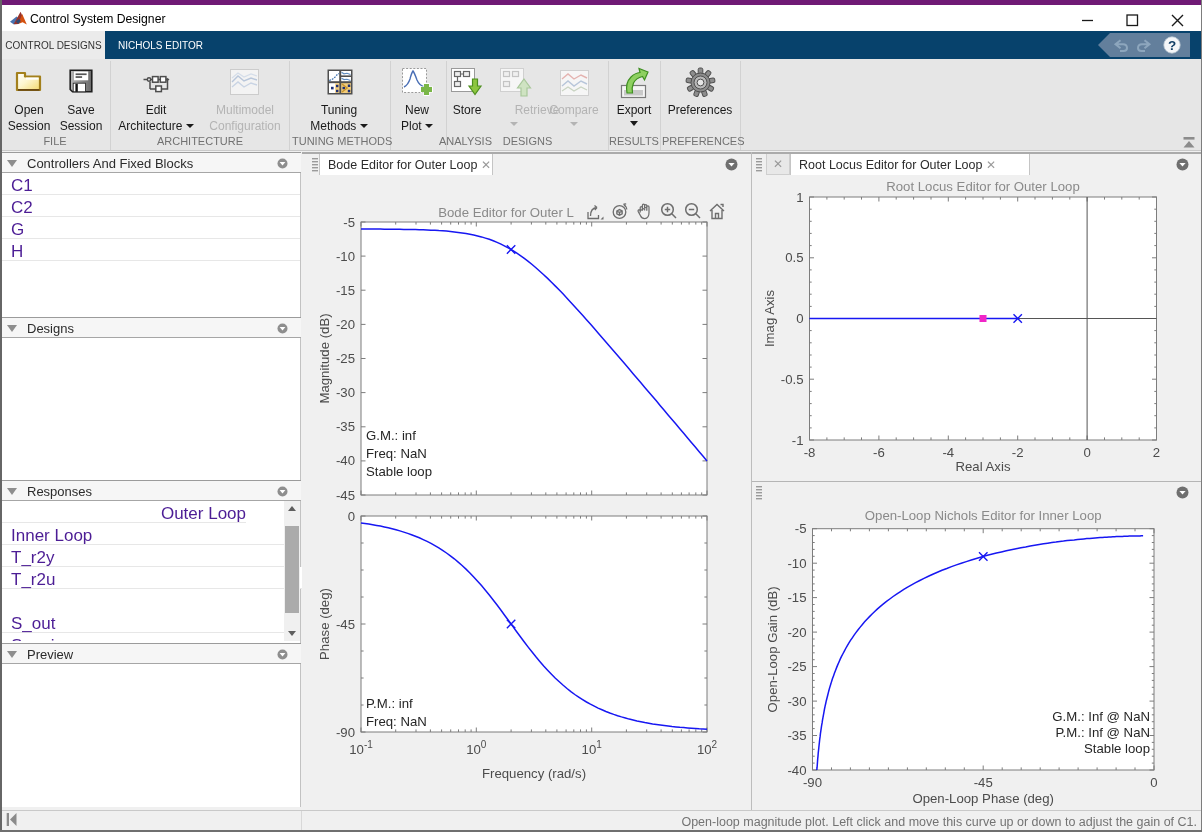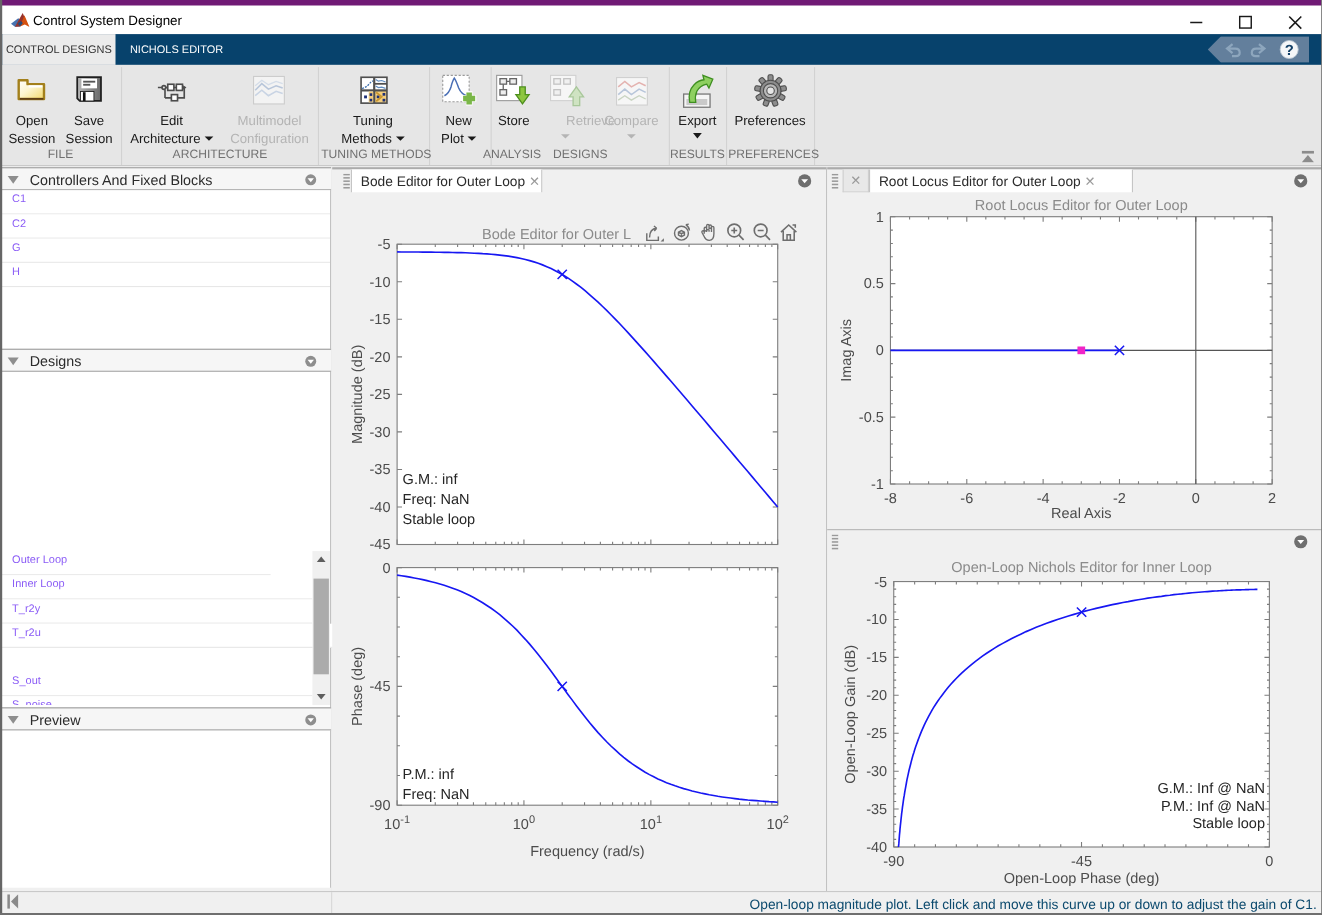--- a/index.html
+++ b/index.html
@@ -3,21 +3,21 @@
 *{margin:0;padding:0;box-sizing:border-box;}
 html,body{width:1202px;height:832px;overflow:hidden;font-family:"Liberation Sans",sans-serif;background:#f0f0f0;}
 .abs{position:absolute;}
 .lbl{position:absolute;font-size:12px;color:#1a1a1a;text-align:center;white-space:nowrap;line-height:16px;}
 .dis{color:#b4b4b4;}
 .glbl{position:absolute;font-size:11px;color:#717171;text-align:center;bottom:3px;white-space:nowrap;}
 .sep{position:absolute;top:61px;width:1px;height:89px;background:#d2d2d2;}
 .hdr{position:absolute;left:0;width:301px;height:21px;background:#f6f6f6;border-top:1px solid #9b9b9b;border-bottom:1px solid #a6a6a6;font-size:13px;color:#2b2b2b;}
 .hdr .tri{position:absolute;left:6.5px;top:7px;width:0;height:0;border-left:5px solid transparent;border-right:5px solid transparent;border-top:7px solid #8e8e8e;}
 .hdr .txt{position:absolute;left:27px;top:3px;}
-.row{position:absolute;left:1px;width:299px;height:22px;background:#fff;border-bottom:1px solid #e7e7e7;font-size:10px;color:#8b5cf6;padding:3px 0 0 10px;}
+.row{position:absolute;left:1px;width:299px;height:22px;background:#fff;border-bottom:1px solid #e7e7e7;font-size:17px;color:#4c1d95;padding:3px 0 0 10px;}
 </style></head>
 <body>
 
 <div class="abs" style="left:0;top:0;width:1202px;height:31px;background:#fff;border-top:5px solid #701a75;">
   <svg class="abs" style="left:10px;top:6px;" width="17" height="18" viewBox="0 0 17 18">
     <polygon points="0,10.7 6.6,5.6 9.1,7.7 5.9,10.4 8.3,13.0 3.6,13.3" fill="#4873b0"></polygon>
     <polygon points="3.6,13.3 10.6,0.8 12.9,5.9 8.3,13.0" fill="#97332b"></polygon>
     <polygon points="8.3,13.0 12.2,2.9 16.8,13.6 12.6,11.2" fill="#d4500f"></polygon>
     <polygon points="5.9,10.4 8.9,8.0 10.8,9.9 8.3,13.0" fill="#2c4a76"></polygon>
   </svg>
@@ -222,21 +222,29 @@
   <div class="row" style="top:65px;">G</div>
   <div class="row" style="top:87px;">H</div>
   <div class="hdr" style="top:165px;">
       <div class="tri"></div>
       <div class="txt">Designs</div>
     <svg class="abs" style="right:13px;top:5px;" width="11" height="11" viewBox="0 0 11 11">
         <circle cx="5.5" cy="5.5" r="5" fill="#8e8e8e"></circle>
         <polygon points="2.6,4 8.4,4 5.5,7.6" fill="#fff"></polygon>
       </svg>
     </div>
-  <div class="row" style="top:349px;width:245px;">Outer Loop</div>
+  <div class="hdr" style="top:328px;">
+      <div class="tri"></div>
+      <div class="txt">Responses</div>
+    <svg class="abs" style="right:13px;top:5px;" width="11" height="11" viewBox="0 0 11 11">
+        <circle cx="5.5" cy="5.5" r="5" fill="#8e8e8e"></circle>
+        <polygon points="2.6,4 8.4,4 5.5,7.6" fill="#fff"></polygon>
+      </svg>
+    </div>
+  <div class="row" style="top:349px;width:245px;text-align:right;">Outer Loop</div>
   <div class="row" style="top:371px;width:283px;">Inner Loop</div>
   <div class="row" style="top:393px;width:283px;">T_r2y</div>
   <div class="row" style="top:415px;width:315px;padding-left:10px;">T_r2u</div>
   <div class="row" style="top:459px;width:283px;">S_out</div>
   <div class="row" style="top:481px;width:283px;height:8px;overflow:hidden;border-bottom:none;">S_noise</div>
 
   <div class="abs" style="left:284px;top:349px;width:16px;height:140px;background:#f0f0f0;">
     <div class="abs" style="left:4px;top:5px;width:0;height:0;border-left:4px solid transparent;border-right:4px solid transparent;border-bottom:5px solid #5e5e5e;"></div>
     <div class="abs" style="left:1px;top:25px;width:14px;height:87px;background:#ababab;"></div>
     <div class="abs" style="left:4px;top:130px;width:0;height:0;border-left:4px solid transparent;border-right:4px solid transparent;border-top:5px solid #5e5e5e;"></div>
@@ -409,17 +417,17 @@
         <text x="1150.0" y="753.0" font-size="13.2" fill="#262626" text-anchor="end">Stable loop</text>
       </svg></div>
 </div>
 
 <div class="abs" style="left:0;top:810px;width:1202px;height:22px;background:#f0f0f0;border-top:1px solid #c9c9c9;">
   <svg class="abs" style="left:6px;top:2px;" width="12" height="14" viewBox="0 0 12 14">
     <rect x="0.7" y="0" width="2.3" height="13" fill="#8a8a8a"></rect>
     <polygon points="10.5,0 10.5,13 4,6.5" fill="#8a8a8a"></polygon>
   </svg>
   <div class="abs" style="left:301px;top:0;width:1px;height:22px;background:#d8d8d8;"></div>
-  <div class="abs" style="right:5px;top:4px;font-size:12.5px;color:#0c4a6e;">Open-loop magnitude plot. Left click and move this curve up or down to adjust the gain of C1.</div>
+  <div class="abs" style="right:5px;top:4px;font-size:12.5px;color:#737373;">Open-loop magnitude plot. Left click and move this curve up or down to adjust the gain of C1.</div>
 </div>
 <div class="abs" style="left:0;top:0;width:1.5px;height:832px;background:#666;"></div>
 <div class="abs" style="left:1200.5px;top:0;width:1.5px;height:832px;background:#7d7d7d;"></div>
 <div class="abs" style="left:0;top:830px;width:1202px;height:2px;background:#6f6f6f;"></div>
 
 </body></html>

